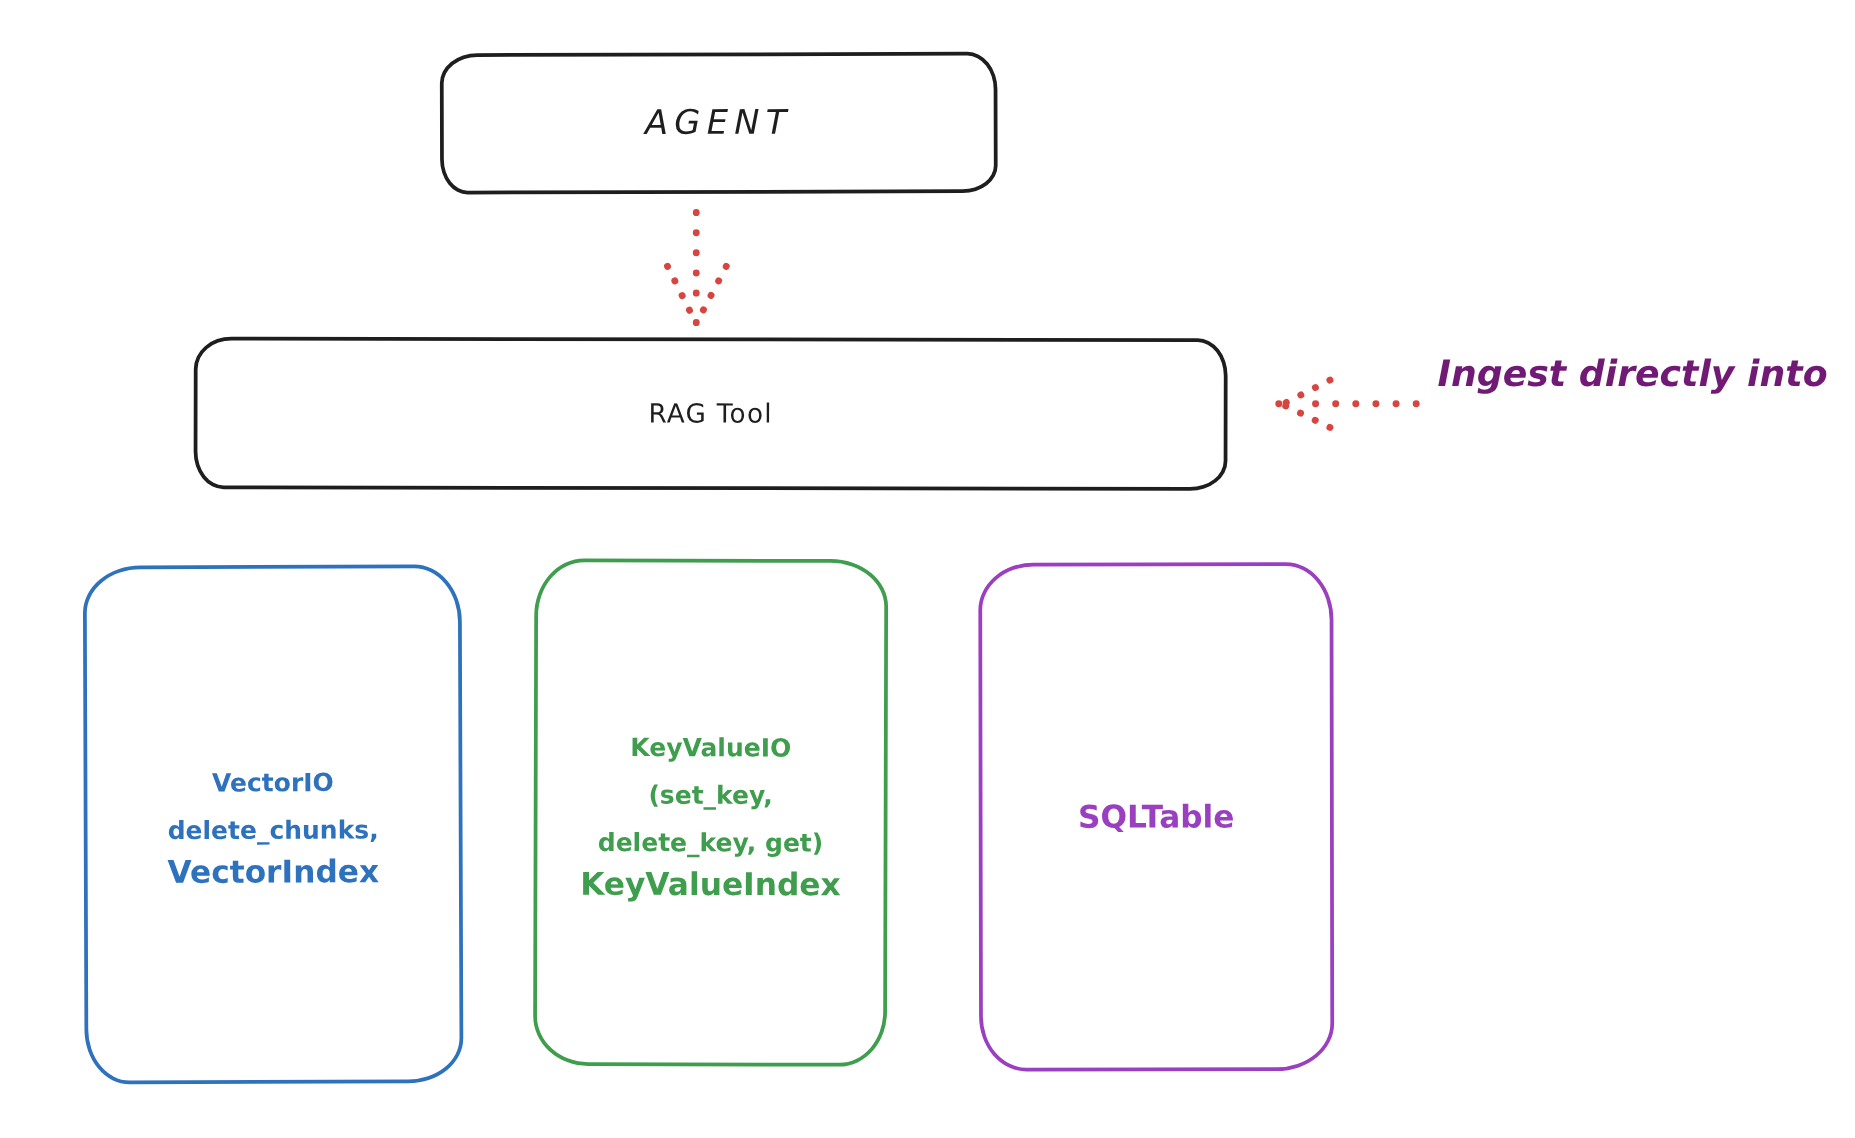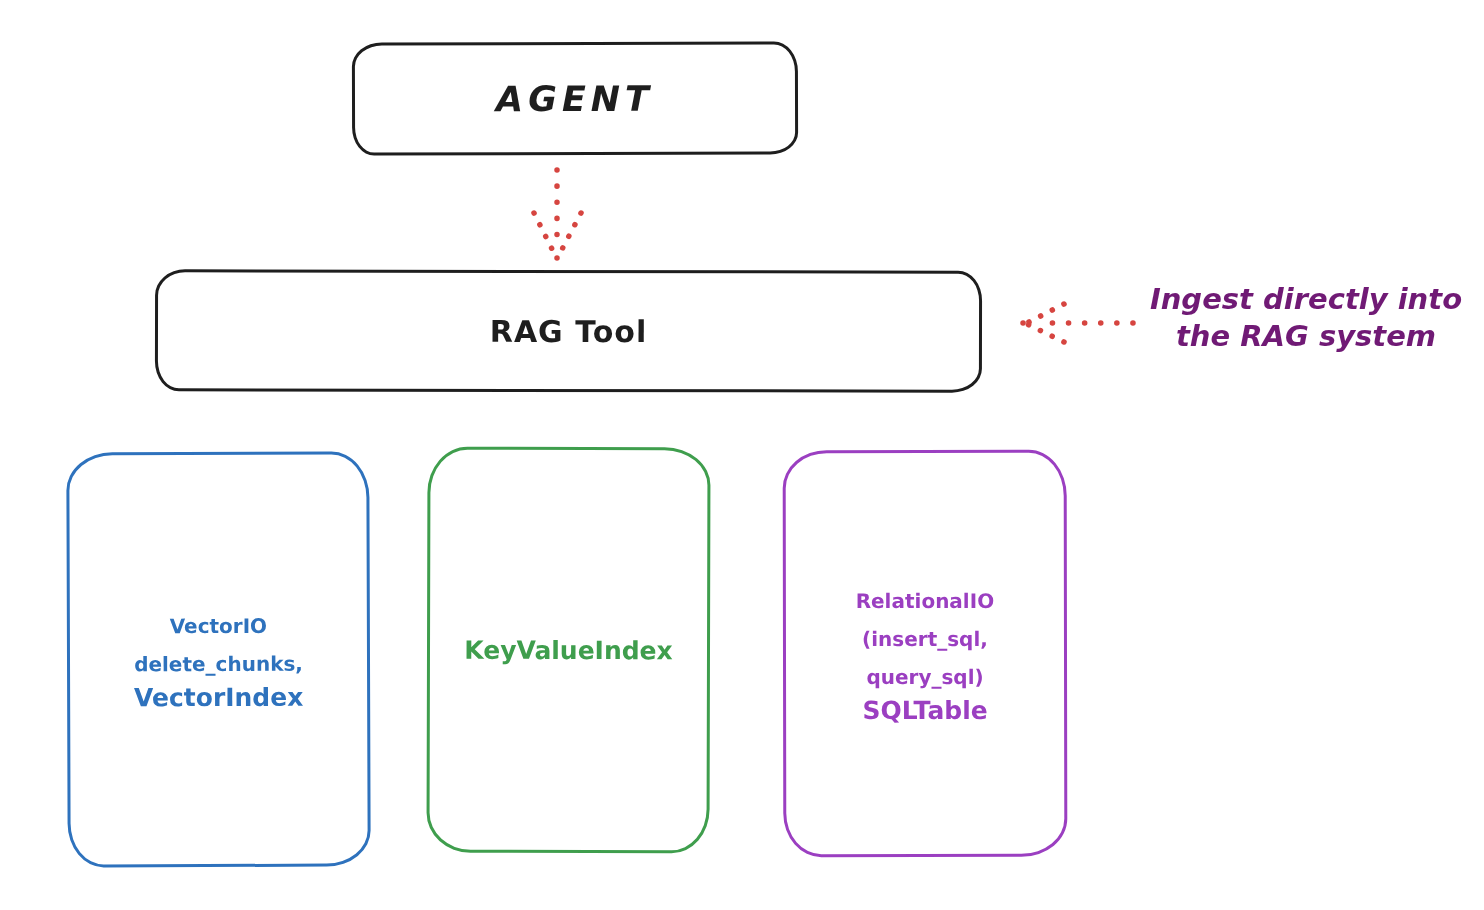--- a/index.html
+++ b/index.html
@@ -28,30 +28,30 @@
     border: 3px solid #1e1e1e;
     color: #1e1e1e;
   }
 
   .agent-box {
     left: 352px; top: 42px; width: 446px; height: 113px;
     border-radius: 30px 24px 28px 22px / 24px 30px 22px 28px;
     transform: rotate(-0.15deg);
   }
   .agent-box .label {
-    font-size: 35px; font-weight: 700; letter-spacing: 5px;
+    font-size: 27px; font-weight: 400; letter-spacing: 5px;
     font-style: italic;
   }
 
   .rag-box {
     left: 155px; top: 270px; width: 827px; height: 122px;
     border-radius: 30px 24px 30px 24px / 26px 30px 24px 30px;
     transform: rotate(0.1deg);
   }
-  .rag-box .label { font-size: 30px; font-weight: 700; letter-spacing: 1px; }
+  .rag-box .label { font-size: 21px; font-weight: 400; letter-spacing: 1px; }
 
   .store-box {
     flex-direction: column;
     background: #ffffff;
   }
   .store-box .fn-lines { font-size: 20px; font-weight: 600; line-height: 38px; }
   .store-box .index-label { font-size: 25px; font-weight: 600; }
 
   .vector-box {
     left: 67px; top: 452px; width: 303px; height: 415px;
@@ -130,37 +130,36 @@
     <g>
       <path class="dotted-arrow" d="M1133 323 L1048 323"></path>
       <path class="dotted-arrow-head" d="M1064 304 L1027 323"></path>
       <path class="dotted-arrow-head" d="M1064 342 L1027 324"></path>
       <path class="dotted-arrow-head" d="M1023 323 L1023.2 323"></path>
     </g>
   </svg>
 
   <div class="annotation">
     <div>Ingest directly into</div>
-    <div>the RAG system</div>
   </div>
 
   <div class="node store-box vector-box">
     <div class="fn-lines">
       <div>VectorIO</div>
       <div>delete_chunks,</div>
     </div>
     <div class="index-label">VectorIndex</div>
   </div>
 
   <div class="node store-box keyvalue-box">
+    <div class="fn-lines">
+      <div>KeyValueIO</div>
+      <div>(set_key,</div>
+      <div>delete_key, get)</div>
+    </div>
     <div class="index-label">KeyValueIndex</div>
   </div>
 
   <div class="node store-box relational-box">
-    <div class="fn-lines">
-      <div>RelationalIO</div>
-      <div>(insert_sql,</div>
-      <div>query_sql)</div>
-    </div>
     <div class="index-label">SQLTable</div>
   </div>
 
 </div>
 
 </body></html>

